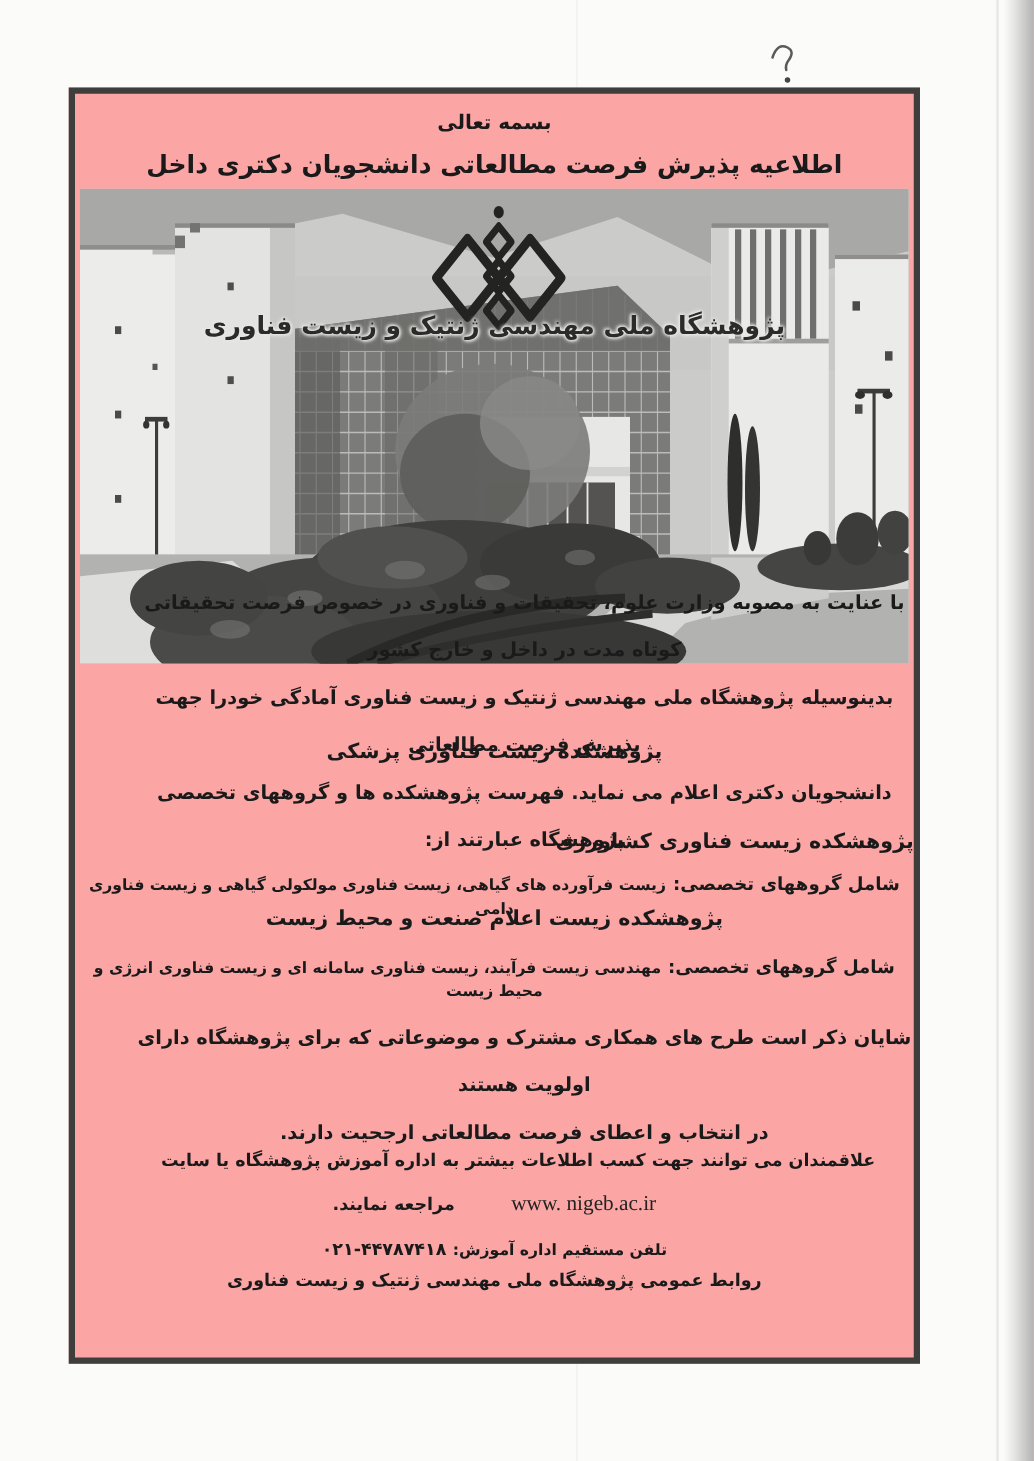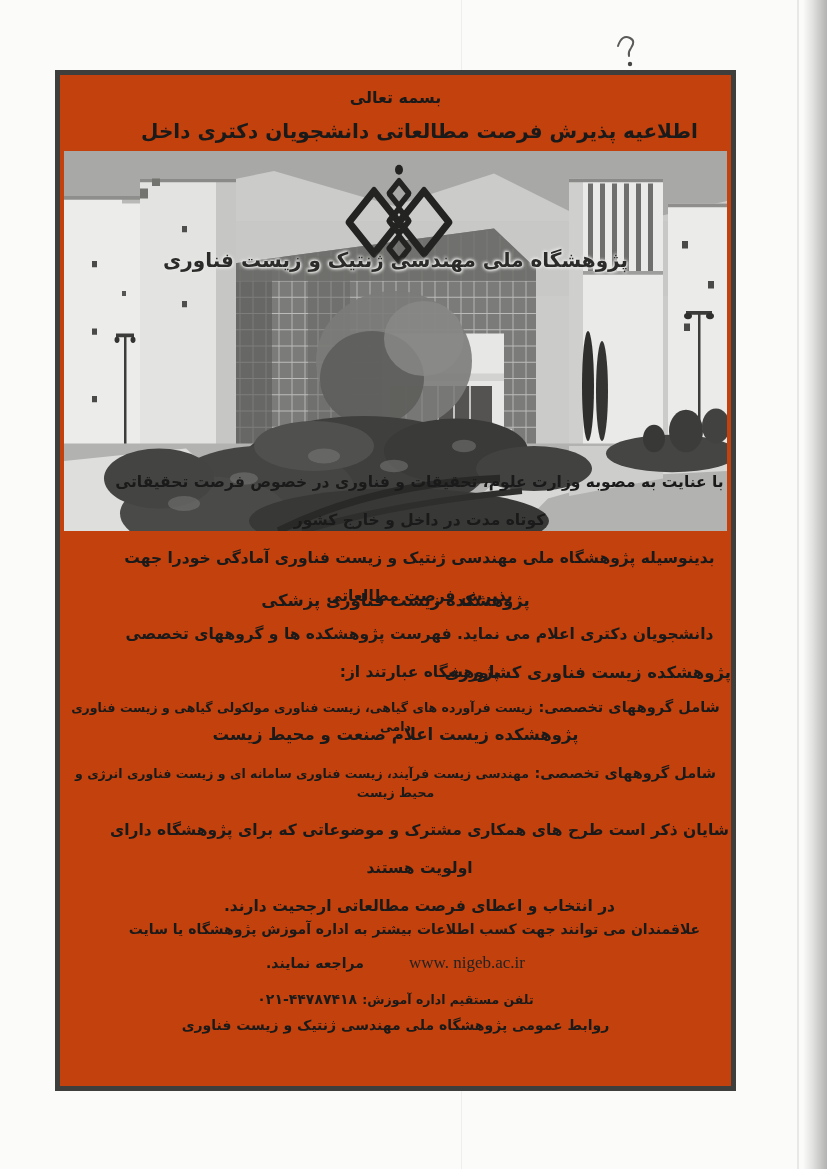--- a/index.html
+++ b/index.html
@@ -13,26 +13,26 @@
     position:absolute;top:0;right:0;width:24px;height:1169px;
     background:linear-gradient(to right, rgba(120,120,118,0) 0%, rgba(110,110,108,.18) 40%, rgba(90,90,88,.45) 100%);
     pointer-events:none;
   }
   .scan-streak{position:absolute;top:0;width:2px;height:1169px;background:rgba(100,100,98,.12);}
   .scan-fold{position:absolute;top:0;left:461px;width:1px;height:1169px;background:rgba(0,0,0,.05);}
   .pen-mark{position:absolute;left:612px;top:30px;}
 
   .frame{
     position:absolute;left:55px;top:70px;width:671px;height:1011px;
-    border:5px solid #3e3e3c;background:#c2410c;
+    border:5px solid #3e3e3c;background:#fca5a5;
     direction:rtl;
   }
   .abs{position:absolute;left:0;width:100%;text-align:center;}
   .title-sm{font-size:16px;font-weight:700;letter-spacing:.2px;}
-  .title-lg{font-size:20px;font-weight:700;margin-left:24px;}
+  .title-lg{font-size:20px;font-weight:700;}
 
   .photo{
     position:absolute;left:4px;top:76px;width:663px;height:380px;
     overflow:hidden;background:#c9c9c7;direction:ltr;
   }
   .photo svg{display:block;width:100%;height:100%;}
   .photo-caption{
     position:absolute;left:0;top:97px;width:100%;text-align:center;
     font-size:20px;font-weight:700;color:#2b2b29;
     text-shadow:0 0 2px #e9e9e7,0 0 4px #e3e3e1,1px 1px 3px #e9e9e7,-1px -1px 3px #e9e9e7;

